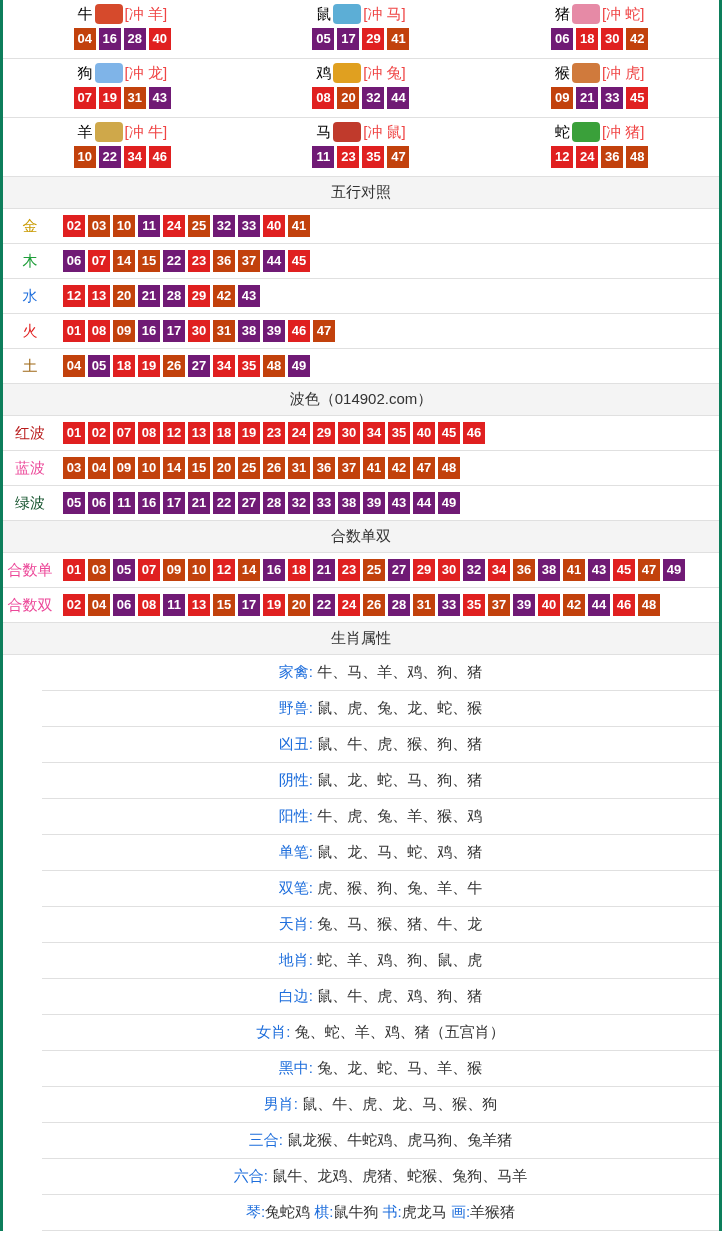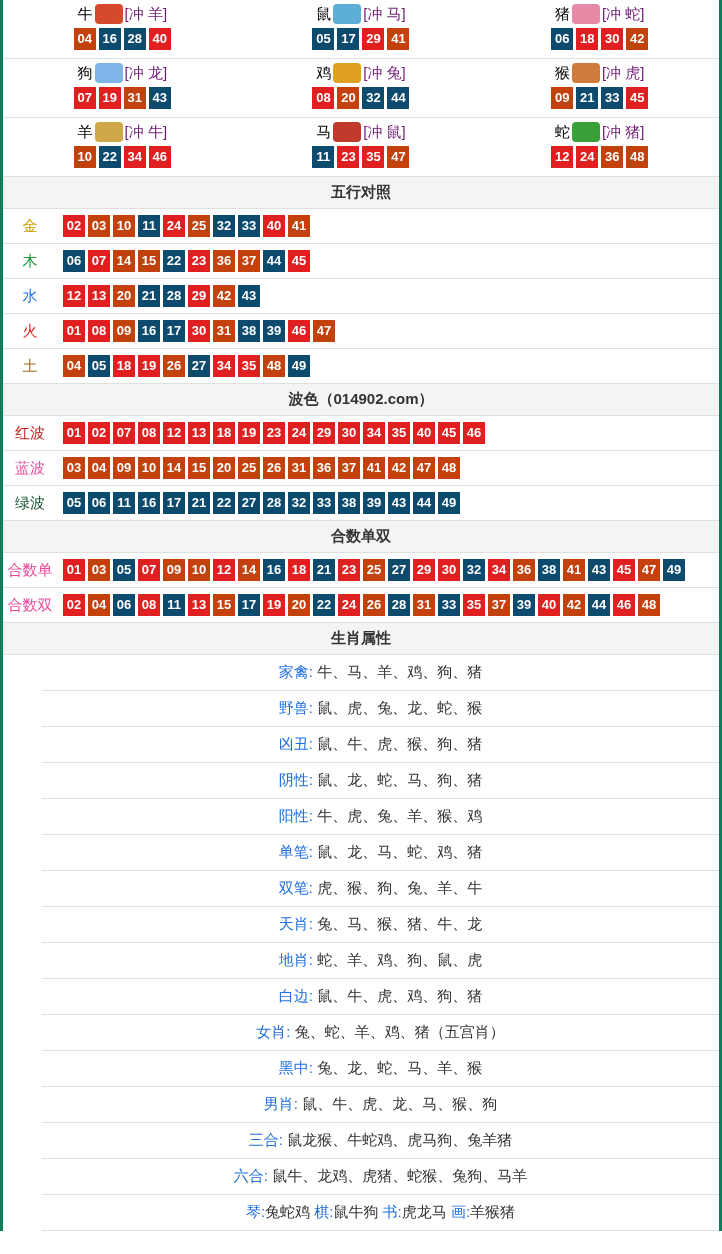--- a/index.html
+++ b/index.html
@@ -2,28 +2,28 @@
 <html><head>
 <meta charset="utf-8">
 <style>
   * { box-sizing: border-box; margin: 0; padding: 0; }
   body { font-family: "Microsoft YaHei", Arial, sans-serif; background: #fff; font-size: 14px; }
   .wrapper { width: 722px; border-left: 3px solid #0d7e5b; border-right: 3px solid #0d7e5b; }
   .zodiac-grid { display: grid; grid-template-columns: repeat(3, 1fr); }
   .zodiac-cell { border-bottom: 1px solid #e0e0e0; padding: 4px 0 8px; text-align: center; }
   .zodiac-title { display: flex; align-items: center; justify-content: center; gap: 2px; font-size: 15px; }
   .zodiac-title .name { color: #000; }
-  .zodiac-title .conflict { color: #701a75; }
+  .zodiac-title .conflict { color: #ef4444; }
   .zodiac-icon { width: 28px; height: 20px; border-radius: 4px; display: inline-block; }
   .ball-row { margin-top: 4px; display: flex; justify-content: center; gap: 3px; flex-wrap: wrap; }
   .ball { display: inline-block; width: 22px; height: 22px; line-height: 22px; text-align: center; color: #fff; font-size: 13px; font-weight: bold; }
   .ball.red { background: #e02020; }
   .ball.blue { background: #c2410c; }
-  .ball.green { background: #0c4a6e; }
-  .section-header { background: #f4f4f4; text-align: center; padding: 6px 0; border-bottom: 1px solid #e0e0e0; font-size: 15px; font-weight: bold; color: #333; }
+  .ball.green { background: #701a75; }
+  .section-header { background: #f4f4f4; text-align: center; padding: 6px 0; border-bottom: 1px solid #e0e0e0; font-size: 15px; font-weight: normal; color: #333; }
   .kv-row { display: flex; align-items: center; border-bottom: 1px solid #e0e0e0; padding: 6px 0; }
   .kv-label { width: 54px; text-align: center; font-size: 15px; }
   .lbl-gold { color: #c99a00; }
   .lbl-wood { color: #1f9e3a; }
   .lbl-water { color: #1e6edc; }
   .lbl-fire { color: #e02020; }
   .lbl-earth { color: #a06a1a; }
   .lbl-red { color: #b91c1c; }
   .lbl-blue { color: #ec4899; }
   .lbl-green { color: #14532d; }

